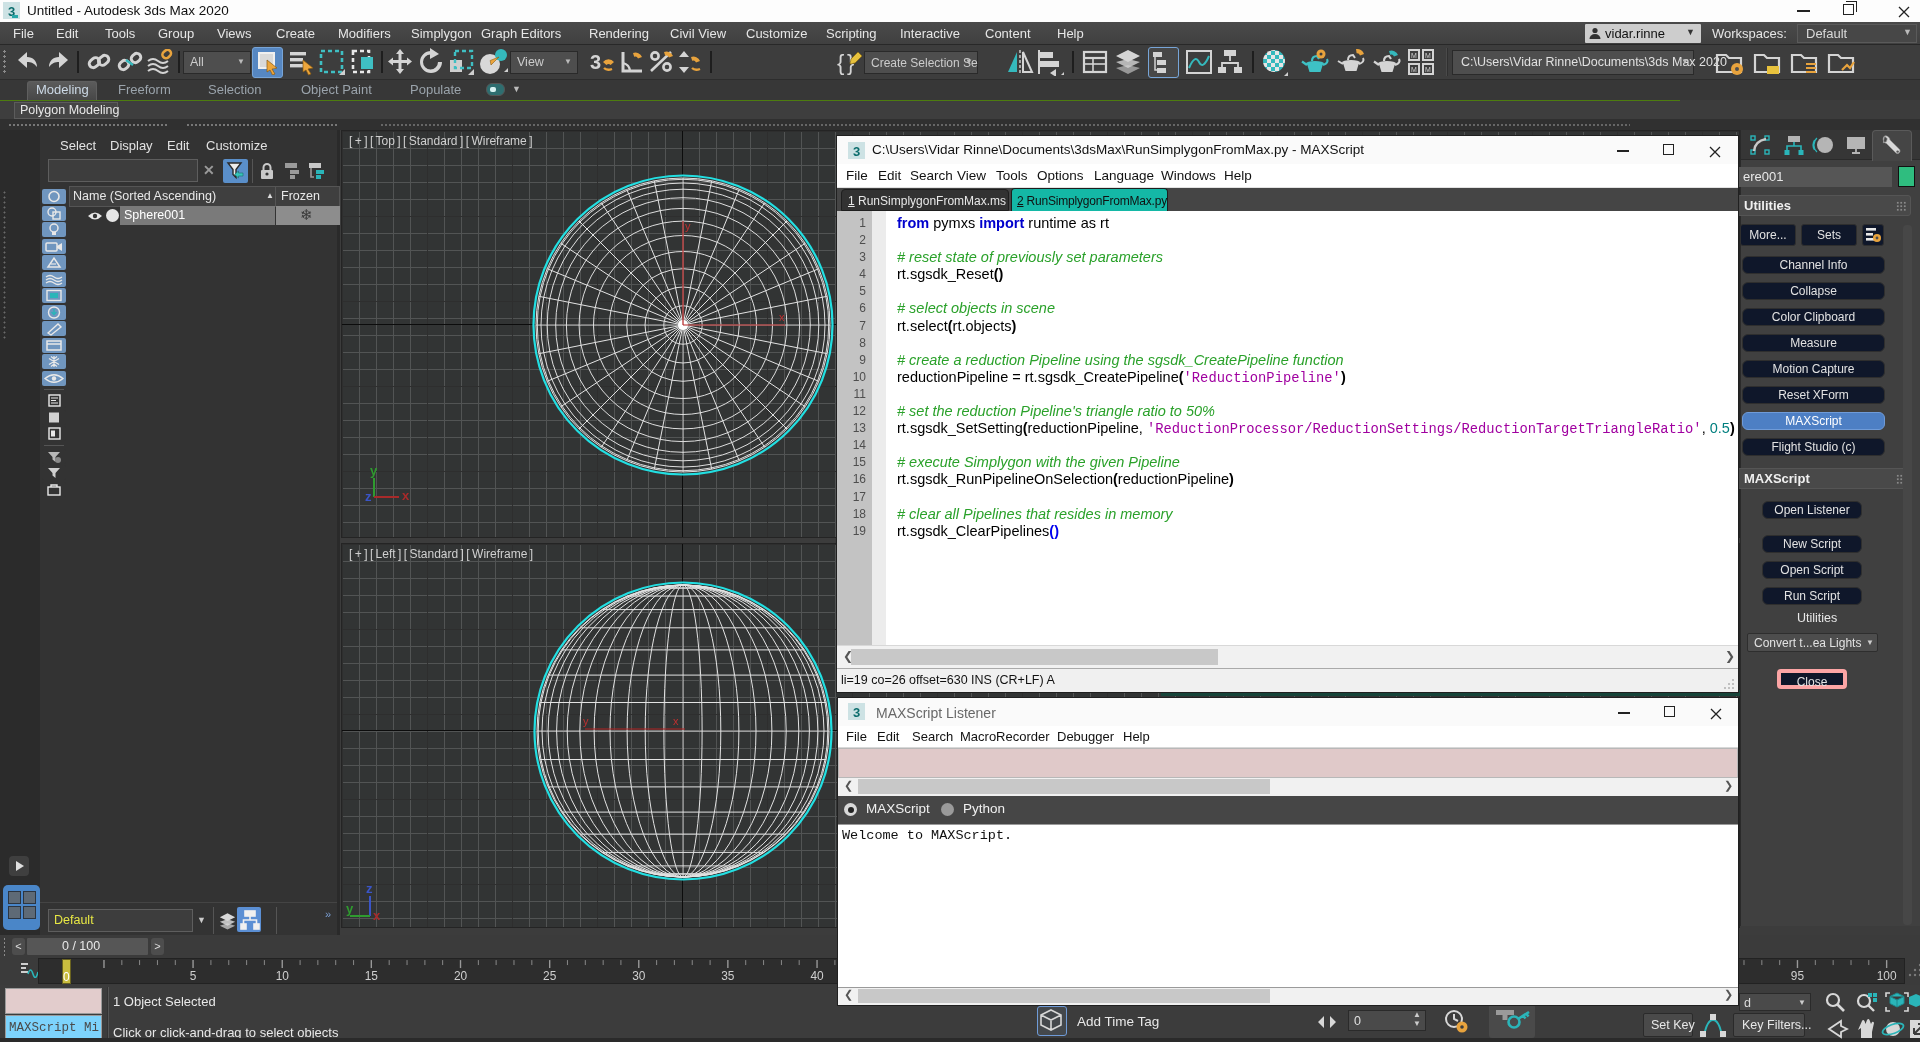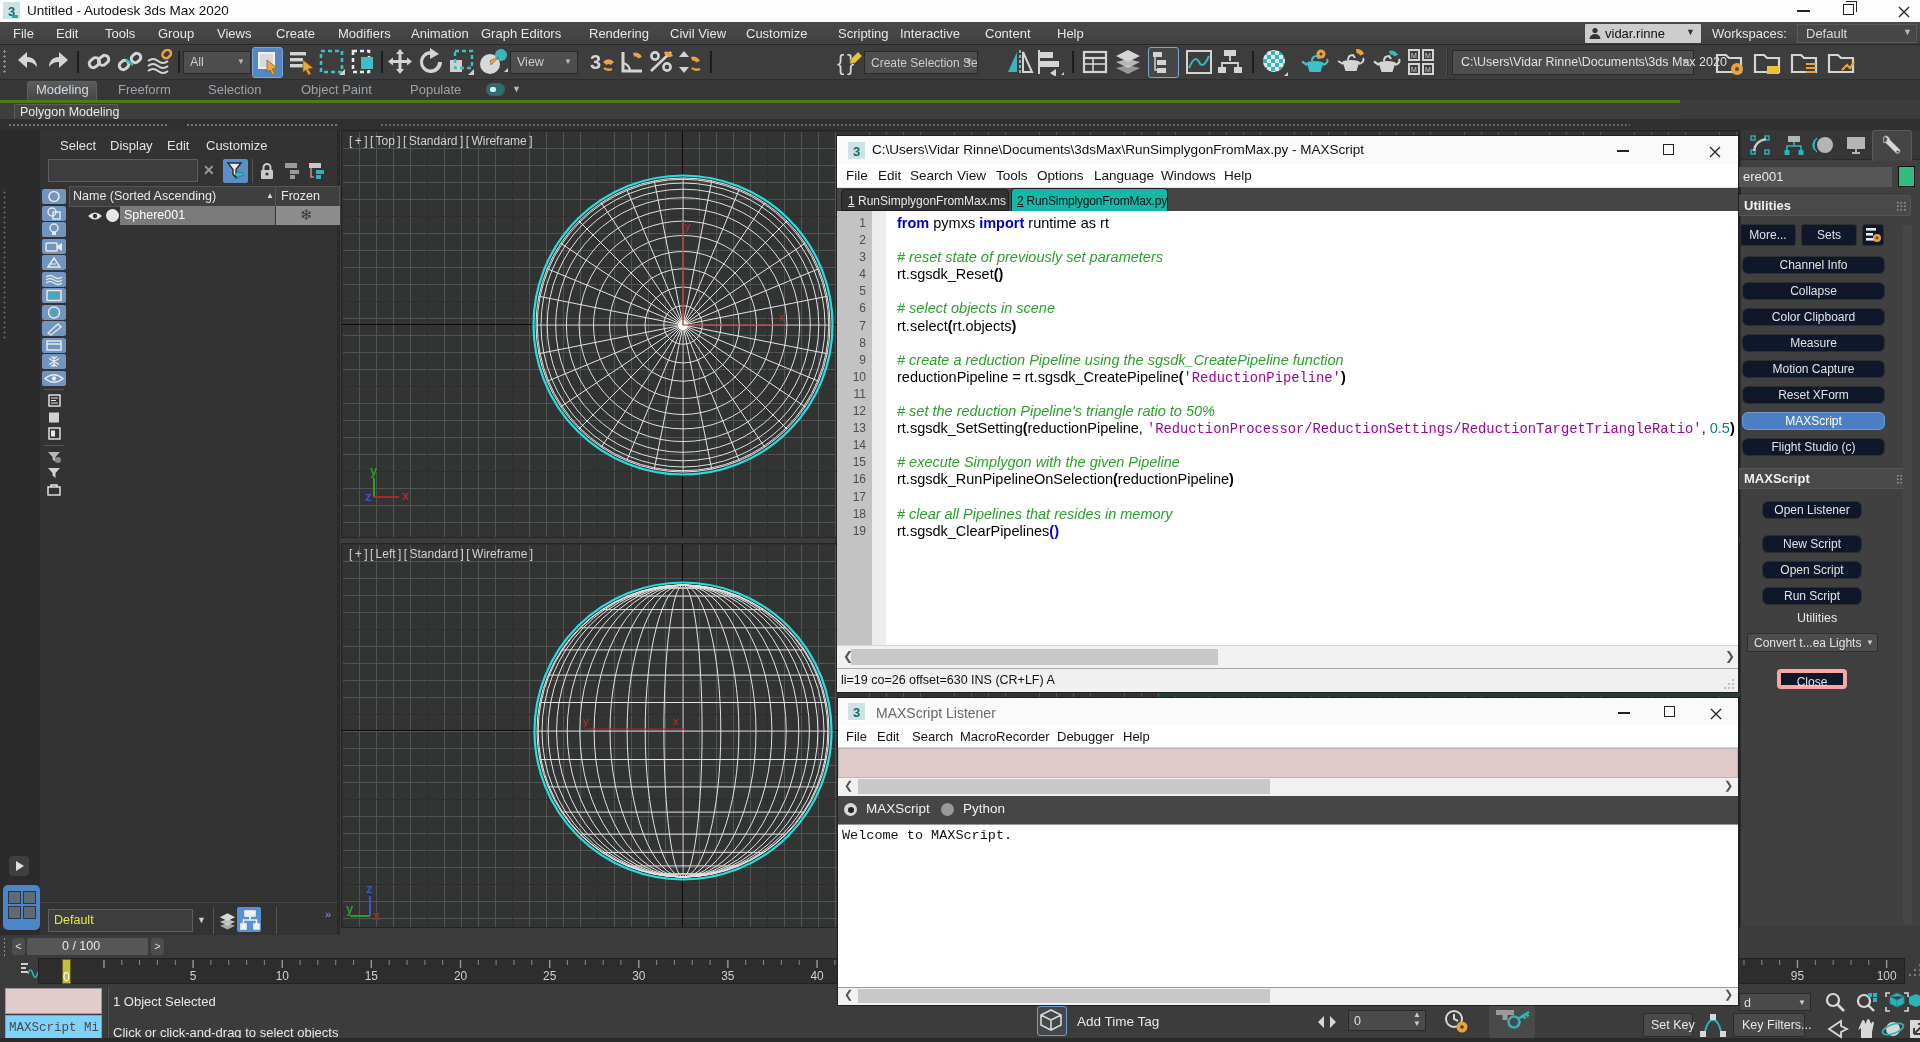--- a/index.html
+++ b/index.html
@@ -35,26 +35,26 @@
 </div>
 
 <div class="a" style="left:0;top:22px;width:1920px;height:23px;background:linear-gradient(#4a4a4a,#404040);border-bottom:1px solid #282828;color:#e6e6e6;font-size:13px;">
   <span class="tx" style="left:13px;top:4px;">File</span>
   <span class="tx" style="left:56px;top:4px;">Edit</span>
   <span class="tx" style="left:105px;top:4px;">Tools</span>
   <span class="tx" style="left:158px;top:4px;">Group</span>
   <span class="tx" style="left:217px;top:4px;">Views</span>
   <span class="tx" style="left:276px;top:4px;">Create</span>
   <span class="tx" style="left:338px;top:4px;">Modifiers</span>
-  <span class="tx" style="left:411px;top:4px;">Animation</span>
+  <span class="tx" style="left:411px;top:4px;">Simplygon</span>
   <span class="tx" style="left:481px;top:4px;">Graph Editors</span>
   <span class="tx" style="left:589px;top:4px;">Rendering</span>
   <span class="tx" style="left:670px;top:4px;">Civil View</span>
   <span class="tx" style="left:746px;top:4px;">Customize</span>
-  <span class="tx" style="left:826px;top:4px;margin-left:12px;">Scripting</span>
+  <span class="tx" style="left:826px;top:4px;">Scripting</span>
   <span class="tx" style="left:900px;top:4px;">Interactive</span>
   <span class="tx" style="left:985px;top:4px;">Content</span>
   <span class="tx" style="left:1057px;top:4px;">Help</span>
   <div class="a" style="left:1585px;top:2px;width:116px;height:19px;background:#cdcdcd;border-radius:1px;">
     <svg width="14" height="14" style="left:3px;top:2px;" viewBox="0 0 14 14">
         <circle cx="7" cy="4.5" r="2.6" fill="#333"></circle>
         <path d="M1.5 13 a5.5 5 0 0 1 11 0 z" fill="#333"></path>
       </svg>
     <span class="tx" style="left:20px;top:2px;color:#111;font-size:13px;">vidar.rinne</span>
     <span class="tx" style="left:101px;top:3px;color:#333;font-size:9px;">▼</span>
@@ -335,21 +335,21 @@
   <span class="tx" style="left:36px;top:2px;font-size:13px;color:#ccd9e6;">Modeling</span>
   <span class="tx" style="left:118px;top:2px;font-size:13px;color:#9aa3ab;">Freeform</span>
   <span class="tx" style="left:208px;top:2px;font-size:13px;color:#9aa3ab;">Selection</span>
   <span class="tx" style="left:301px;top:2px;font-size:13px;color:#9aa3ab;">Object Paint</span>
   <span class="tx" style="left:410px;top:2px;font-size:13px;color:#9aa3ab;">Populate</span>
   <div class="a" style="left:486px;top:3px;width:19px;height:13px;background:#2e6e70;border-radius:6px;border:1px solid #555;">
       <div class="a" style="left:3px;top:3px;width:6px;height:5px;background:#d8f2f2;border-radius:2px;"></div>
     </div>
   <span class="tx" style="left:512px;top:4px;font-size:9px;color:#bbb;">▼</span>
 </div>
-<div class="a" style="left:0;top:100px;width:1680px;height:19px;background:#3e3e3e;border-top:3px solid #4d7c0f;">
+<div class="a" style="left:0;top:100px;width:1680px;height:19px;background:#3e3e3e;border-top:1px solid #4d7c0f;">
   <div class="a" style="left:14px;top:1px;width:104px;height:17px;background:#454545;border:1px solid #5c5c5c;"></div>
   <span class="tx" style="left:20px;top:2px;font-size:12.5px;color:#e8e8e8;">Polygon Modeling</span>
 </div>
 <div class="a" style="left:0;top:119px;width:1920px;height:11px;background:#303030;">
   <div class="a" style="left:8px;top:4px;width:160px;height:3px;background-image:radial-gradient(circle,#777 0.8px,transparent 1px);background-size:4px 4px;"></div>
   <div class="a" style="left:186px;top:4px;width:152px;height:3px;background-image:radial-gradient(circle,#777 0.8px,transparent 1px);background-size:4px 4px;"></div>
   <div class="a" style="left:380px;top:4px;width:1250px;height:3px;background-image:radial-gradient(circle,#666 0.8px,transparent 1px);background-size:4px 4px;"></div>
 </div>
 
 <div class="a" style="left:0;top:130px;width:40px;height:805px;background:#2b2b2b;">

